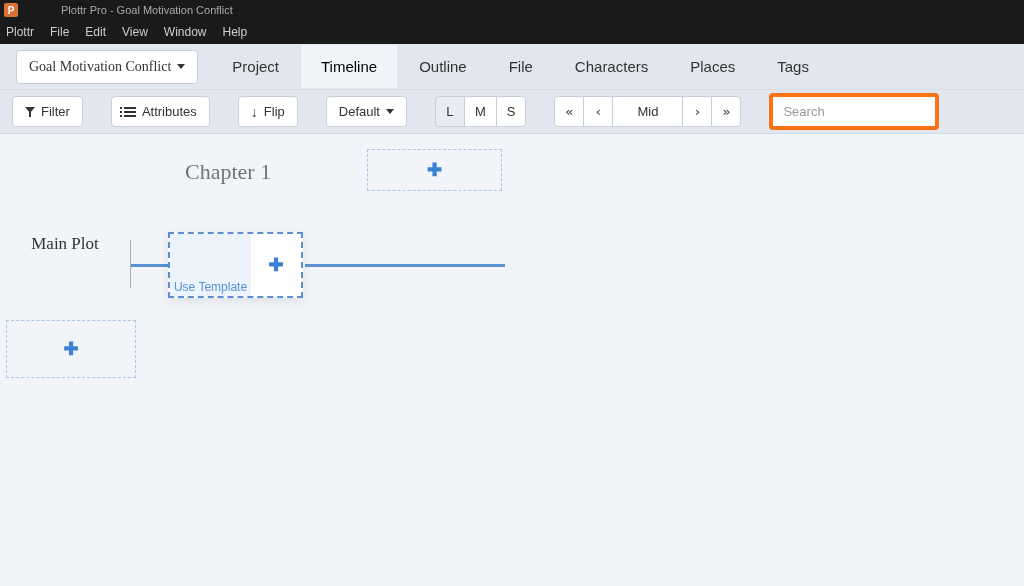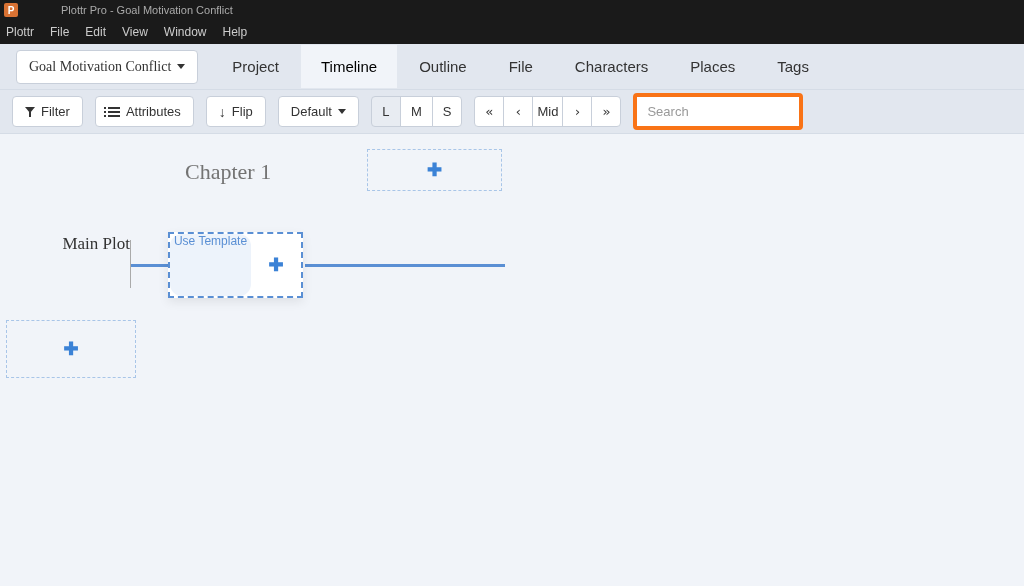--- a/index.html
+++ b/index.html
@@ -15,24 +15,24 @@
     .menubar span { color: #ccc; font-size: 12px; cursor: default; }
     
     
     .navrow { background: #e2e7ef; height: 46px; display: flex; align-items: center; padding-left: 16px; gap: 2px; border-bottom: 1px solid #d5dce6; }
     .proj-dropdown { background: #fff; border: 1px solid #c8cfda; border-radius: 4px; padding: 8px 12px; font-size: 14px; color: #333; display: flex; align-items: center; gap: 6px; margin-right: 12px; font-family: Liberation Serif, serif; }
     .caret-down { width: 0; height: 0; border-left: 4px solid transparent; border-right: 4px solid transparent; border-top: 5px solid #333; }
     .navtab { padding: 13px 20px; font-size: 15px; color: #333; cursor: pointer; }
     .navtab.active { background: #f1f4f9; color: #000000; }
     
     
-    .toolbar { background: #e2e7ef; height: 44px; display: flex; align-items: center; padding: 0 12px; gap: 12px; border-bottom: 1px solid #d5dce6; }
+    .toolbar { background: #e2e7ef; height: 44px; display: flex; align-items: center; padding: 0 12px; gap: 28px; border-bottom: 1px solid #d5dce6; }
     .btn { background: #fff; border: 1px solid #c8cfda; border-radius: 4px; padding: 7px 12px; font-size: 13px; color: #333; display: inline-flex; align-items: center; gap: 6px; cursor: pointer; }
     .btn-group { display: flex; }
-    .btn-group .seg { background: #fff; border: 1px solid #c8cfda; padding: 7px 4px; font-size: 13px; display: flex; align-items: center; justify-content: center; cursor: pointer; margin-left: -1px; }
+    .btn-group .seg { background: #fff; border: 1px solid #c8cfda; padding: 7px 24px; font-size: 13px; display: flex; align-items: center; justify-content: center; cursor: pointer; margin-left: -1px; }
     .btn-group .seg:first-child { border-radius: 4px 0 0 4px; margin-left: 0; }
     .btn-group .seg:last-child { border-radius: 0 4px 4px 0; }
     .btn-group .seg.active { background: #e8ecf2; }
     .seg.narrow { padding: 7px 10px; min-width: 30px; }
     .search { background: #fff; border: 4px solid #f97316; border-radius: 4px; padding: 7px 10px; font-size: 13px; width: 170px; color: #888; }
     .search input { border: none; outline: none; width: 100%; font-size: 13px; }
     .search input::placeholder { color: #999; }
     
     
     .ico-filter { width: 10px; height: 10px; position: relative; }
@@ -47,27 +47,27 @@
     
     .canvas { position: relative; height: 472px; background: #f1f4f9; }
     
     .chapter-heading { position: absolute; top: 25px; left: 185px; font-family: Georgia, serif; font-size: 22px; color: #737373; }
     
     .dashed-box { border: 1.5px dashed #a8c5e8; background: #f1f4f9; display: flex; align-items: center; justify-content: center; }
     
     .add-card-top { position: absolute; top: 15px; left: 367px; width: 135px; height: 42px; }
     
     .plotline-row { position: absolute; top: 100px; left: 0; display: flex; align-items: center; }
-    .plotline-label { width: 130px; text-align: right; font-size: 17px; color: #333; font-family: Georgia, serif; }
+    .plotline-label { width: 130px; text-align: center; font-size: 17px; color: #333; font-family: Georgia, serif; }
     .plotline-bar-left { position: absolute; left: 130px; top: 130px; width: 38px; height: 3px; background: #5a8fd4; }
     .plotline-bar-left::before { content: ""; position: absolute; left: 0; top: -24px; width: 1px; height: 48px; background: #aaa; }
     .plotline-bar-right { position: absolute; left: 305px; top: 130px; width: 200px; height: 3px; background: #5a8fd4; }
     
     .template-card { position: absolute; left: 168px; top: 98px; width: 135px; height: 66px; border: 2px dashed #5a8fd4; background: #fff; display: flex; align-items: stretch; box-shadow: 0 4px 10px rgba(0,0,0,0.08); }
-    .template-card .left { flex: 1; background: #edf3fb; display: flex; align-items: flex-start; justify-content: center; color: #5a8fd4; font-size: 12px; text-align: center; line-height: 1.3; border-radius: 12px; }
+    .template-card .left { flex: 1; background: #edf3fb; display: flex; align-items: flex-end; justify-content: center; color: #5a8fd4; font-size: 12px; text-align: center; line-height: 1.3; }
     .template-card .right { width: 50px; display: flex; align-items: center; justify-content: center; }
     
     .add-plotline { position: absolute; left: 6px; top: 186px; width: 130px; height: 58px; }
   </style>
 </head>
 <body>
 
 <div class="titlebar">
   <span class="title-icon">P</span>
   <span class="title-text">Plottr Pro - Goal Motivation Conflict</span>

